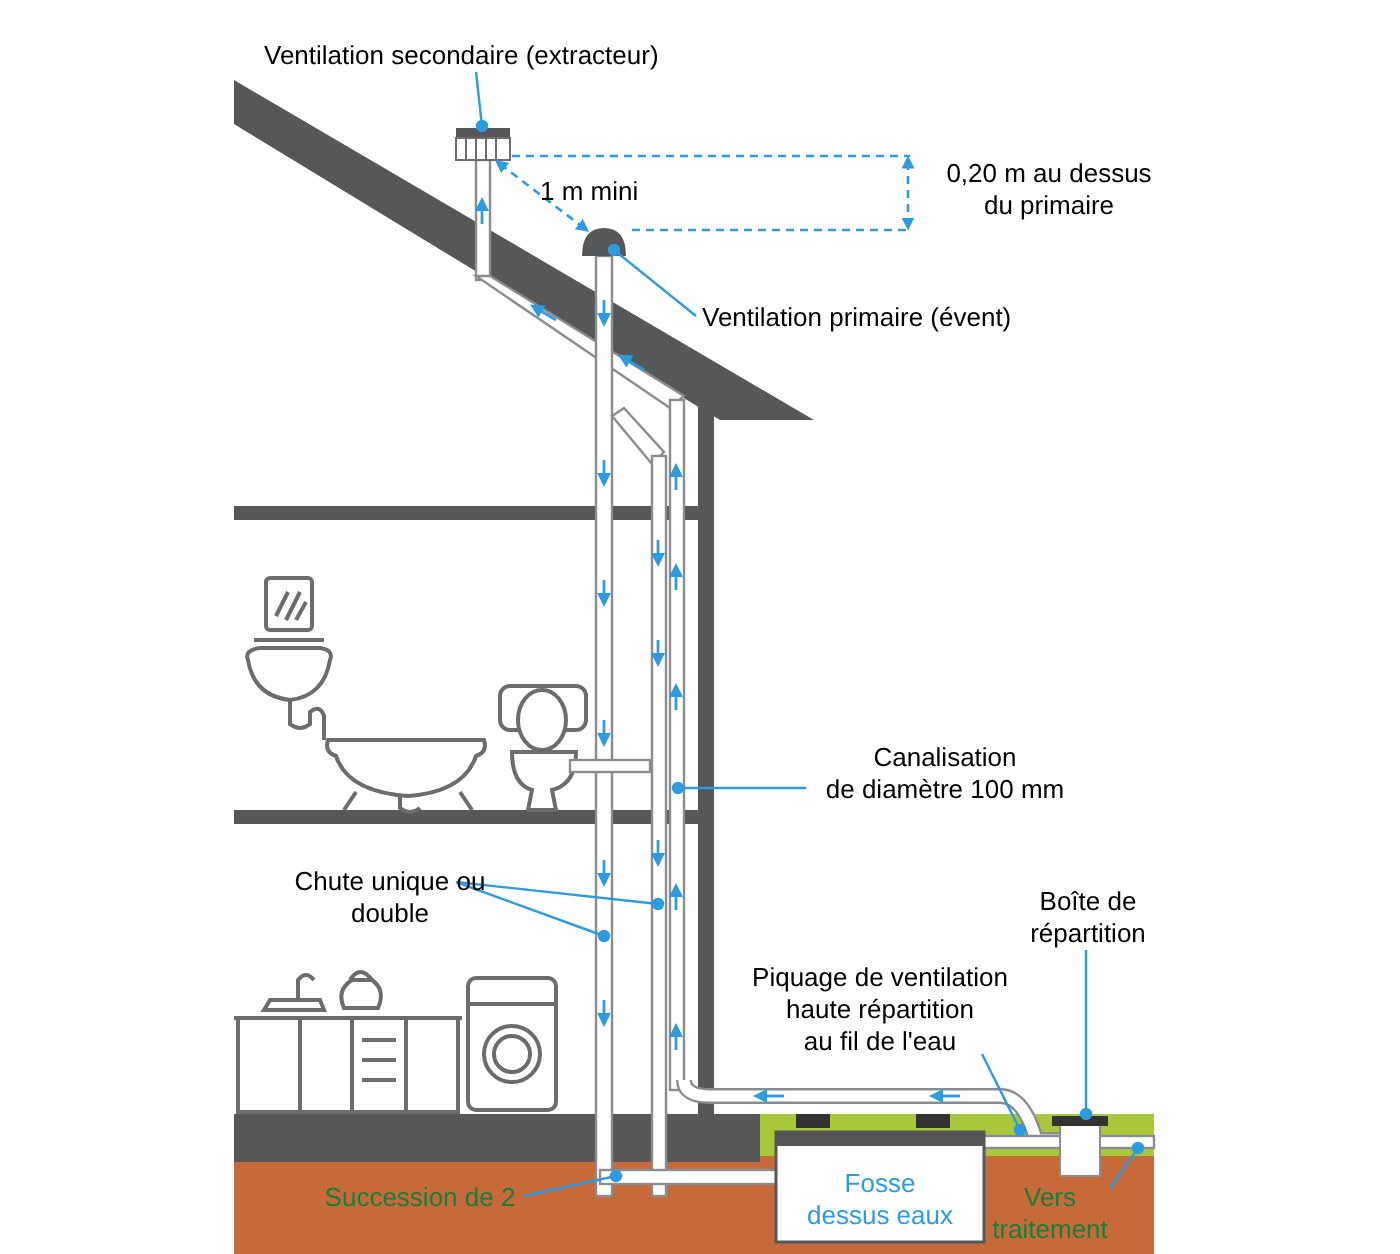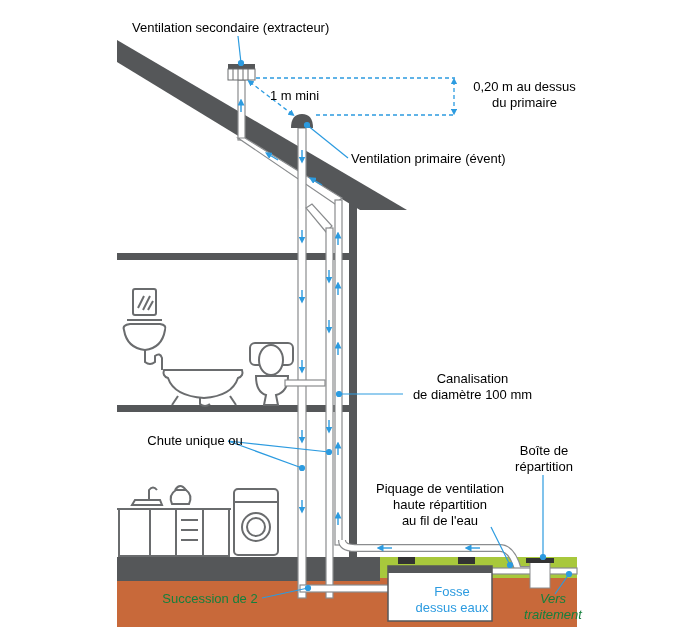--- a/index.html
+++ b/index.html
@@ -3,21 +3,21 @@
 <meta charset="utf-8">
 <style>
   html, body { margin: 0; padding: 0; background: #ffffff; }
   body { width: 700px; height: 627px; position: relative; overflow: hidden;
          font-family: "Liberation Sans", "DejaVu Sans", sans-serif; }
   #scene { position: absolute; left: 0; top: 0; }
   .lbl { position: absolute; color: #000000; font-size: 13px; line-height: 16px;
          white-space: nowrap; }
   .lbl.c { text-align: center; }
   .lbl.w { color: #15803d; }
-  .lbl.dk { color: #2c9be0; padding-left: 12px; }
+  .lbl.dk { color: #2c9be0; }
 </style>
 </head>
 <body>
 
 <svg id="scene" width="700" height="627" viewBox="0 0 700 627">
   <defs>
     <marker id="ah" viewBox="0 0 10 10" refX="5" refY="5" markerWidth="5" markerHeight="5" orient="auto-start-reverse">
       <path d="M0,0 L10,5 L0,10 z" fill="#2c9be0"></path>
     </marker>
   </defs>
@@ -177,33 +177,34 @@
   <div>0,20 m au dessus</div>
   <div>du primaire</div>
 </div>
 <div class="lbl" style="left:351px;top:151px;">Ventilation primaire (évent)</div>
 <div class="lbl c" style="left:400px;top:371px;width:145px;">
   <div>Canalisation</div>
   <div>de diamètre 100 mm</div>
 </div>
 <div class="lbl c" style="left:140px;top:433px;width:110px;">
   <div>Chute unique ou</div>
+  <div>double</div>
 </div>
 <div class="lbl c" style="left:500px;top:443px;width:88px;">
   <div>Boîte de</div>
   <div>répartition</div>
 </div>
 <div class="lbl c" style="left:365px;top:481px;width:150px;">
   <div>Piquage de ventilation</div>
   <div>haute répartition</div>
   <div>au fil de l'eau</div>
 </div>
 <div class="lbl c w" style="left:150px;top:591px;width:120px;">
   <div>Succession de 2</div>
 </div>
 <div class="lbl c dk" style="left:390px;top:584px;width:100px;">
   <div>Fosse</div>
   <div>dessus eaux</div>
 </div>
-<div class="lbl c w" style="left:518px;top:591px;width:70px;font-style:italic;">
+<div class="lbl c w" style="left:490px;top:591px;width:70px;">
   <div>Vers</div>
   <div>traitement</div>
 </div>
 
 </body></html>

